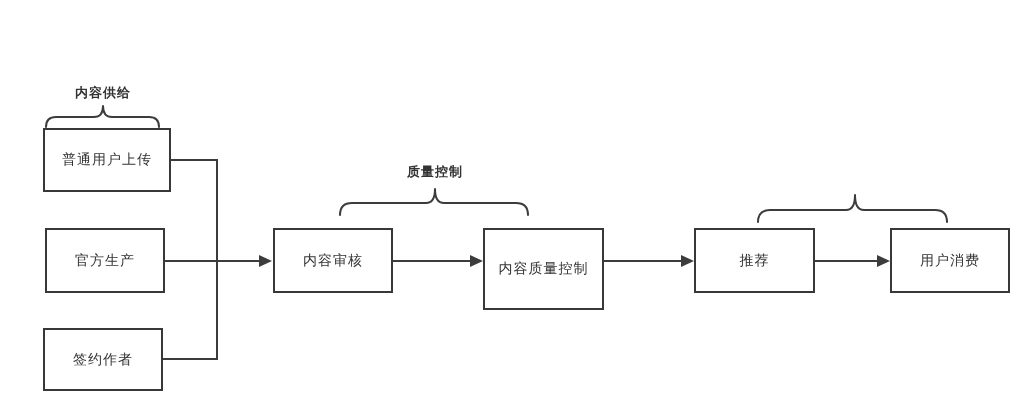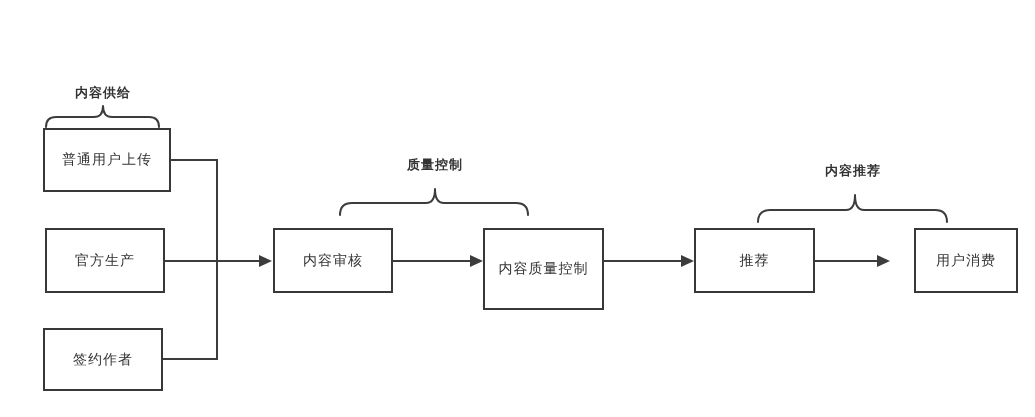--- a/index.html
+++ b/index.html
@@ -85,38 +85,37 @@
     <polygon class="arrowhead" points="890,261 877,255 877,267"></polygon>
 
     <path class="brace" d="M 46 127 Q 46 117 56 117 L 94 117 Q 103 117 103 106 Q 103 117 112 117 L 149 117 Q 159 117 159 127"></path>
 
     <path class="brace" d="M 340 215 Q 340 203 352 203 L 426 203 Q 435 203 435 189 Q 435 203 444 203 L 516 203 Q 528 203 528 215"></path>
 
     <path class="brace" d="M 758 222 Q 758 210 770 210 L 846 210 Q 855 210 855 195 Q 855 210 864 210 L 935 210 Q 947 210 947 222"></path>
   </svg>
 
   <div class="group-label" style="left:33px; top:84px;">内容供给</div>
-  <div class="group-label" style="left:365px; top:156px;">质量控制</div>
-  <div class="group-label" style="left:783px; top:162px;">内容推荐</div>
+  <div class="group-label" style="left:365px; top:163px;">质量控制</div>
 
   <div class="node" style="left:43px; top:128px; width:128px; height:64px;">
     <span>普通用户上传</span>
   </div>
   <div class="node" style="left:45px; top:228px; width:120px; height:65px;">
     <span>官方生产</span>
   </div>
   <div class="node" style="left:43px; top:328px; width:120px; height:63px;">
     <span>签约作者</span>
   </div>
   <div class="node" style="left:273px; top:228px; width:120px; height:65px;">
     <span>内容审核</span>
   </div>
   <div class="node" style="left:483px; top:228px; width:121px; height:82px;">
     <span>内容质量控制</span>
   </div>
   <div class="node" style="left:694px; top:228px; width:121px; height:65px;">
     <span>推荐</span>
   </div>
-  <div class="node" style="left:914px; top:228px; width:104px; height:65px;">
+  <div class="node" style="left:890px; top:228px; width:120px; height:65px;">
     <span>用户消费</span>
   </div>
 
 </div>
 
 </body></html>

